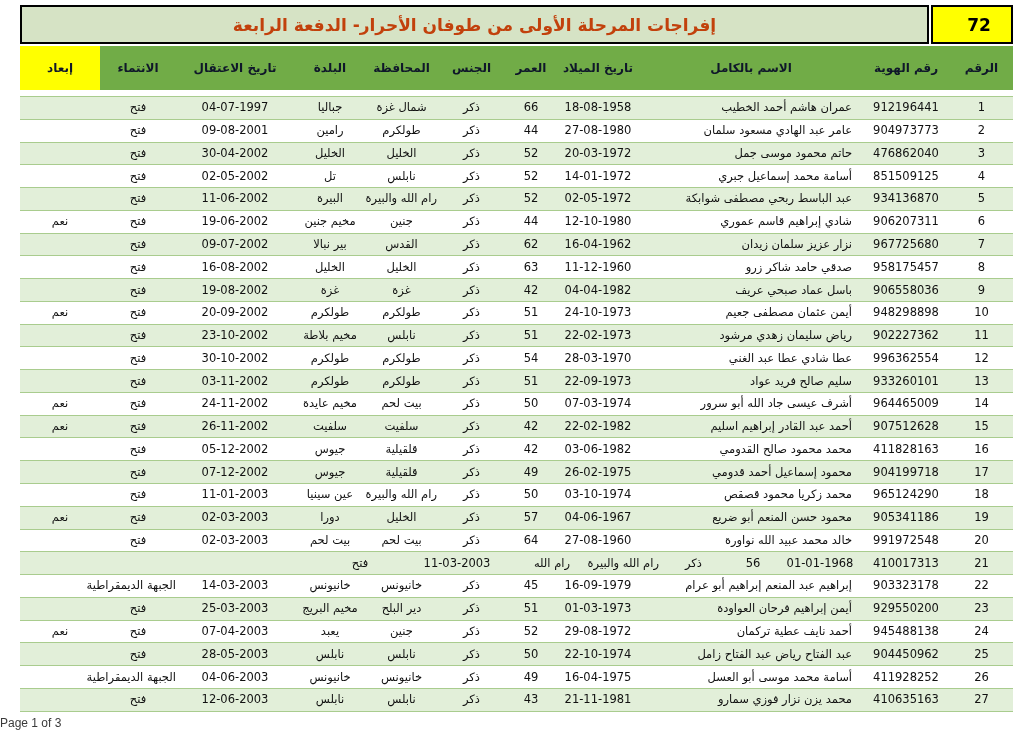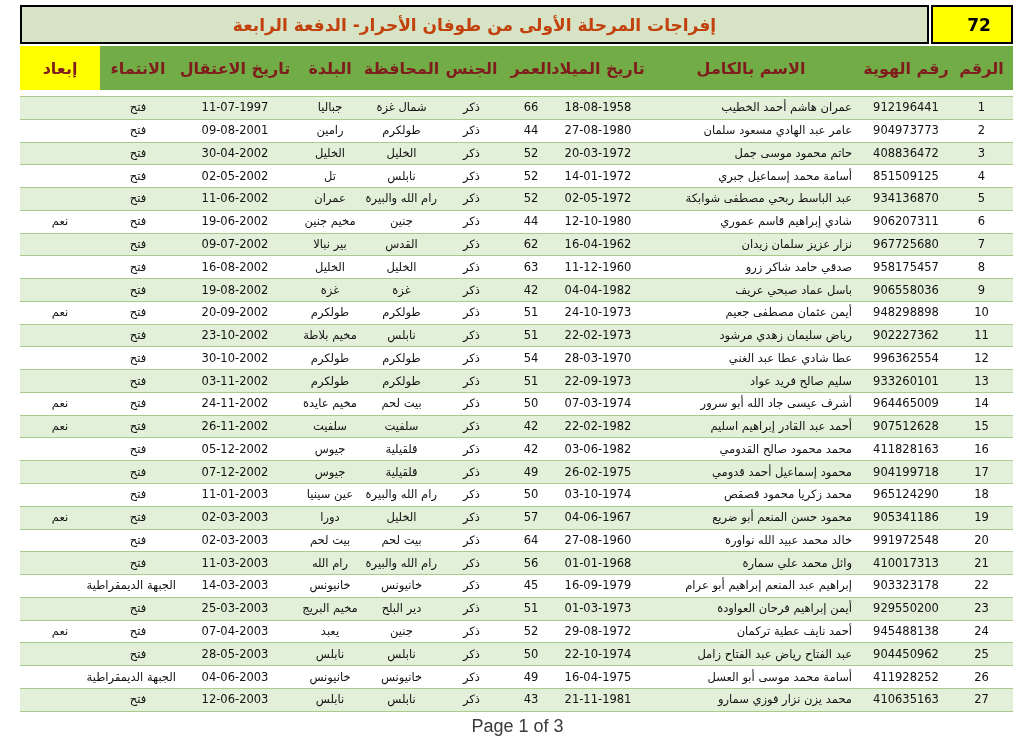--- a/index.html
+++ b/index.html
@@ -14,42 +14,42 @@
                  display:flex; align-items:center; justify-content:center;
                  font-weight:bold; font-size:17px; color:#000; margin-left:2px;padding-left:14px; }
   .title-cell { flex:1; height:39px; background:#D6E3C5; border:2px solid #000;
                 display:flex; align-items:center; justify-content:center;
                 font-weight:bold; font-size:17px; color:#c2410c; }
 
   
   .header-row { position:absolute; top:46px; left:20px; width:993px; height:44px;
                 display:flex; direction:rtl; background:#71AC47; }
   .th { display:flex; align-items:center; justify-content:center;
-        font-weight:bold; font-size:16px; color:#7f1d1d; white-space:nowrap; }
+        font-weight:bold; font-size:12px; color:#0f172a; white-space:nowrap; }
   .th.c-deport { background:#FFFF00; }
 
   
   .tbody { position:absolute; top:96px; left:20px; width:993px;
            border-top:1px solid #A9CC8E; direction:rtl; }
   .tr { display:flex; height:22.78px; border-bottom:1px solid #A9CC8E;
         align-items:center; background:#ffffff; }
   .tr.striped { background:#E2EFD9; }
   .td { font-size:11.5px; color:#111; text-align:center; white-space:nowrap;
         overflow:visible; line-height:21px; }
   .td.c-name { text-align:right; padding-right:10px; }
 
   
   .c-num{width:63px} .c-id{width:88px} .c-name{width:222px} .c-dob{width:84px}
   .c-age{width:50px} .c-gender{width:69px} .c-governorate{width:71px}
   .c-town{width:72px} .c-arrest{width:118px} .c-affiliation{width:76px}
   .c-deport{width:80px}
 
   
-  .footer { position:absolute; top:716px; left:0; width:1035px; text-align:center;
-            font-size:18px; color:#3a3a3a; font-family:"Liberation Sans",sans-serif; }
+  .footer { position:absolute; top:716px; left:0; width:1035px; 
+            font-size:12px; color:#3a3a3a; font-family:"Liberation Sans",sans-serif; }
 </style>
 </head>
 <body>
 
 <div class="sheet">
 
   <div class="titlebar">
     <div class="count-badge">72</div>
     <div class="title-cell">إفراجات المرحلة الأولى من طوفان الأحرار- الدفعة الرابعة</div>
   </div>
@@ -71,40 +71,40 @@
   <div class="tbody">
       <div class="tr striped">
         <div class="td c-num">1</div>
         <div class="td c-id">912196441</div>
         <div class="td c-name">عمران هاشم أحمد الخطيب</div>
         <div class="td c-dob">18-08-1958</div>
         <div class="td c-age">66</div>
         <div class="td c-gender">ذكر</div>
         <div class="td c-governorate">شمال غزة</div>
         <div class="td c-town">جباليا</div>
-        <div class="td c-arrest">11-07-1997</div>
+        <div class="td c-arrest">04-07-1997</div>
         <div class="td c-affiliation">فتح</div>
         <div class="td c-deport"></div>
       </div>
       <div class="tr">
         <div class="td c-num">2</div>
         <div class="td c-id">904973773</div>
         <div class="td c-name">عامر عبد الهادي مسعود سلمان</div>
         <div class="td c-dob">27-08-1980</div>
         <div class="td c-age">44</div>
         <div class="td c-gender">ذكر</div>
         <div class="td c-governorate">طولكرم</div>
         <div class="td c-town">رامين</div>
         <div class="td c-arrest">09-08-2001</div>
         <div class="td c-affiliation">فتح</div>
         <div class="td c-deport"></div>
       </div>
       <div class="tr striped">
         <div class="td c-num">3</div>
-        <div class="td c-id">408836472</div>
+        <div class="td c-id">476862040</div>
         <div class="td c-name">حاتم محمود موسى جمل</div>
         <div class="td c-dob">20-03-1972</div>
         <div class="td c-age">52</div>
         <div class="td c-gender">ذكر</div>
         <div class="td c-governorate">الخليل</div>
         <div class="td c-town">الخليل</div>
         <div class="td c-arrest">30-04-2002</div>
         <div class="td c-affiliation">فتح</div>
         <div class="td c-deport"></div>
       </div>
@@ -122,21 +122,21 @@
         <div class="td c-deport"></div>
       </div>
       <div class="tr striped">
         <div class="td c-num">5</div>
         <div class="td c-id">934136870</div>
         <div class="td c-name">عبد الباسط ربحي مصطفى شوابكة</div>
         <div class="td c-dob">02-05-1972</div>
         <div class="td c-age">52</div>
         <div class="td c-gender">ذكر</div>
         <div class="td c-governorate">رام الله والبيرة</div>
-        <div class="td c-town">عمران</div>
+        <div class="td c-town">البيرة</div>
         <div class="td c-arrest">11-06-2002</div>
         <div class="td c-affiliation">فتح</div>
         <div class="td c-deport"></div>
       </div>
       <div class="tr">
         <div class="td c-num">6</div>
         <div class="td c-id">906207311</div>
         <div class="td c-name">شادي إبراهيم قاسم عموري</div>
         <div class="td c-dob">12-10-1980</div>
         <div class="td c-age">44</div>
@@ -325,21 +325,20 @@
         <div class="td c-gender">ذكر</div>
         <div class="td c-governorate">بيت لحم</div>
         <div class="td c-town">بيت لحم</div>
         <div class="td c-arrest">02-03-2003</div>
         <div class="td c-affiliation">فتح</div>
         <div class="td c-deport"></div>
       </div>
       <div class="tr striped">
         <div class="td c-num">21</div>
         <div class="td c-id">410017313</div>
-        <div class="td c-name">وائل محمد علي سمارة</div>
         <div class="td c-dob">01-01-1968</div>
         <div class="td c-age">56</div>
         <div class="td c-gender">ذكر</div>
         <div class="td c-governorate">رام الله والبيرة</div>
         <div class="td c-town">رام الله</div>
         <div class="td c-arrest">11-03-2003</div>
         <div class="td c-affiliation">فتح</div>
         <div class="td c-deport"></div>
       </div>
       <div class="tr">

